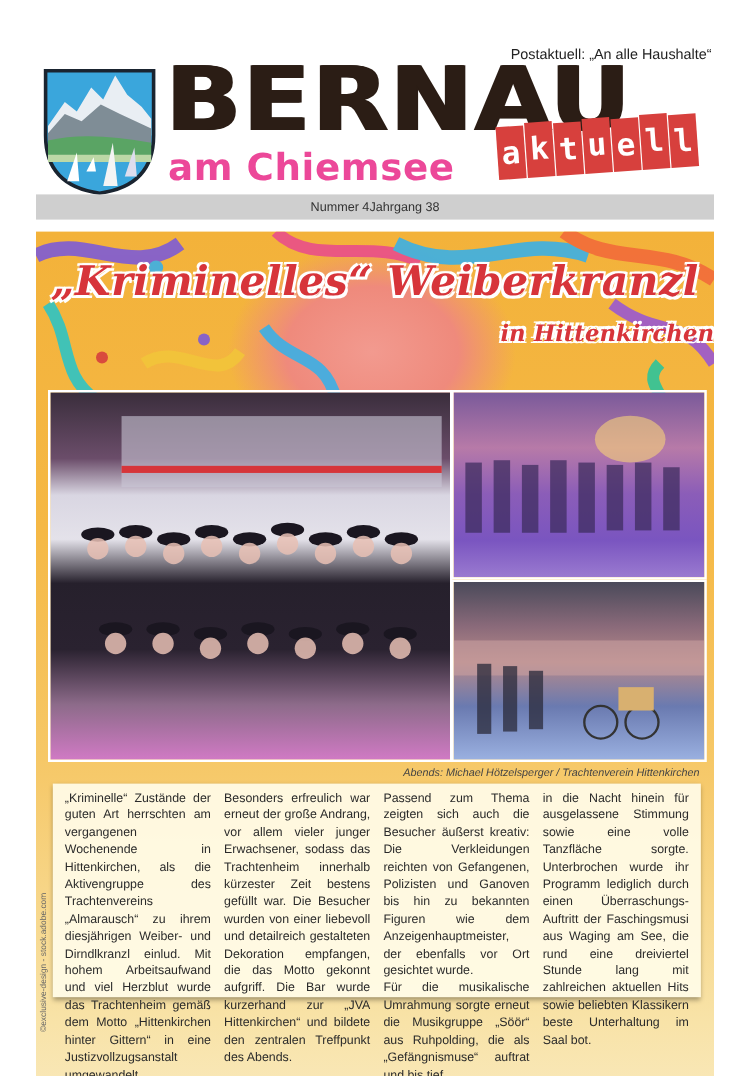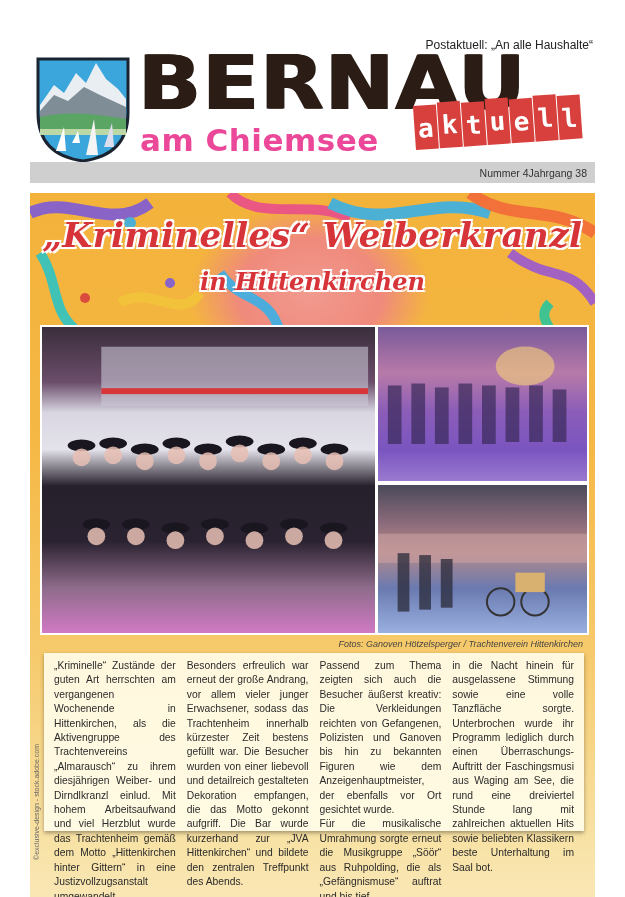--- a/index.html
+++ b/index.html
@@ -8,31 +8,31 @@
 
     
     .postaktuell { position: absolute; top: 38px; right: 32px; font-size: 12px; color: #222; }
     .coat { position: absolute; left: 34px; top: 55px; width: 98px; height: 110px; }
     .bernau { position: absolute; left: 138px; top: 46px; font-family: "DejaVu Sans", sans-serif; font-weight: 900; font-size: 74px; line-height: 74px; letter-spacing: 1px; color: #2b1d15; transform: scaleX(1.12); transform-origin: left top; text-shadow: 1px 0 0 #2b1d15, -1px 0 0 #2b1d15; }
     .chiemsee { position: absolute; left: 140px; top: 124px; font-family: "DejaVu Sans", sans-serif; font-weight: 900; font-size: 31px; line-height: 32px; color: #ec4899; letter-spacing: 0.5px; }
     .aktuell { position: absolute; left: 416px; top: 104px; display: flex; transform: rotate(-4deg); transform-origin: left bottom; }
     .aktuell span { display: inline-block; width: 22.5px; height: 46px; margin-right: 1.5px; background: #d7403d; color: #fff; font-family: "DejaVu Sans Mono", monospace; font-weight: bold; font-size: 26px; line-height: 46px; text-align: center; }
     .aktuell span:nth-child(odd) { height: 44px; margin-top: 2px; }
 
-    .infobar { position: absolute; left: 30px; top: 162px; width: 565px; height: 21px; background: #cfcfcf; display: flex; justify-content: flex-end; align-items: center; padding: 0 8px; font-size: 10.5px; color: #333; }
+    .infobar { position: absolute; left: 30px; top: 162px; width: 565px; height: 21px; background: #cfcfcf; display: flex; justify-content: center; align-items: center; padding: 0 8px; font-size: 10.5px; color: #333; }
 
     
     .hero { position: absolute; left: 30px; top: 193px; width: 565px; height: 824px; overflow: hidden;
       background:
         radial-gradient(ellipse 120px 90px at 280px 100px, #f29a8f 0%, #ef8a7c 60%, rgba(239,138,124,0) 100%),
         linear-gradient(180deg, #f3b23a 0%, #f5b845 30%, #f6c96a 55%, #f8e3a8 80%, #fbf0d6 100%);
     }
     .confetti { position: absolute; inset: 0; }
     .title-main { position: absolute; left: 0; right: 0; top: 22px; text-align: center; font-family: "DejaVu Serif", serif; font-style: italic; font-weight: bold; font-size: 34px; color: #d7343a; text-shadow: 0 0 3px #fff, 0 0 3px #fff, 2px 2px 0 #fff, -2px -2px 0 #fff, 2px -2px 0 #fff, -2px 2px 0 #fff; letter-spacing: 0.5px; }
-    .title-sub { position: absolute; left: 0; right: 0; top: 74px; text-align: center; font-family: "DejaVu Serif", serif; font-style: italic; font-weight: bold; font-size: 24px; color: #d7343a; text-shadow: 2px 2px 0 #fff, -2px -2px 0 #fff, 2px -2px 0 #fff, -2px 2px 0 #fff; }
+    .title-sub { position: absolute; left: 0; right: 0; top: 74px; text-align: right; font-family: "DejaVu Serif", serif; font-style: italic; font-weight: bold; font-size: 19px; color: #d7343a; text-shadow: 2px 2px 0 #fff, -2px -2px 0 #fff, 2px -2px 0 #fff, -2px 2px 0 #fff; }
 
     .photo { position: absolute; border: 2px solid #fff; overflow: hidden; }
     .photo-main { left: 10px; top: 132px; width: 337px; height: 310px;
       background:
         linear-gradient(180deg, #3a2e3c 0%, #6b4d6a 18%, #d9d6e2 28%, #e4e2ea 40%, #26202c 52%, #2a2230 70%, #8d6b8a 85%, #d07ac4 100%); }
     .photo-tr { left: 346px; top: 132px; width: 213px; height: 158px;
       background: linear-gradient(180deg, #7a5a9a 0%, #b77aa8 30%, #8b5db8 55%, #7a55c0 80%, #9a7ad0 100%); }
     .photo-br { left: 346px; top: 290px; width: 213px; height: 152px;
       background: linear-gradient(180deg, #4a4a5a 0%, #8a6a7a 25%, #b78a8a 45%, #6a7ab0 70%, #9ab0e0 100%); }
     .photo svg { position: absolute; inset: 0; width: 100%; height: 100%; }
@@ -164,21 +164,21 @@
         <rect x="20" y="70" width="12" height="60"></rect>
           <rect x="42" y="72" width="12" height="56"></rect>
         <rect x="64" y="76" width="12" height="50"></rect>
       </g>
       <circle cx="125" cy="120" r="14" fill="none" stroke="#333" stroke-width="2"></circle>
       <circle cx="160" cy="120" r="14" fill="none" stroke="#333" stroke-width="2"></circle>
       <rect x="140" y="90" width="30" height="20" fill="#d8b070"></rect>
     </svg>
   </div>
 
-  <div class="caption">Fotos: Ganoven Hötzelsperger / Trachtenverein Hittenkirchen</div>
+  <div class="caption">Abends: Michael Hötzelsperger / Trachtenverein Hittenkirchen</div>
 
   <div class="article">
     <div class="col">
       <p>„Kriminelle“ Zustände der guten Art herrschten am vergangenen Wochenende in Hittenkirchen, als die Aktivengruppe des Trachtenvereins „Almarausch“ zu ihrem diesjährigen Weiber- und Dirndlkranzl einlud. Mit hohem Arbeitsaufwand und viel Herzblut wurde das Trachtenheim gemäß dem Motto „Hittenkirchen hinter Gittern“ in eine Justizvollzugsanstalt umgewandelt.</p>
     </div>
     <div class="col">
       <p>Besonders erfreulich war erneut der große Andrang, vor allem vieler junger Erwachsener, sodass das Trachtenheim innerhalb kürzester Zeit bestens gefüllt war. Die Besucher wurden von einer liebevoll und detailreich gestalteten Dekoration empfangen, die das Motto gekonnt aufgriff. Die Bar wurde kurzerhand zur „JVA Hittenkirchen“ und bildete den zentralen Treffpunkt des Abends.</p>
     </div>
     <div class="col">
       <p>Passend zum Thema zeigten sich auch die Besucher äußerst kreativ: Die Verkleidungen reichten von Gefangenen, Polizisten und Ganoven bis hin zu bekannten Figuren wie dem Anzeigenhauptmeister, der ebenfalls vor Ort gesichtet wurde.</p>

